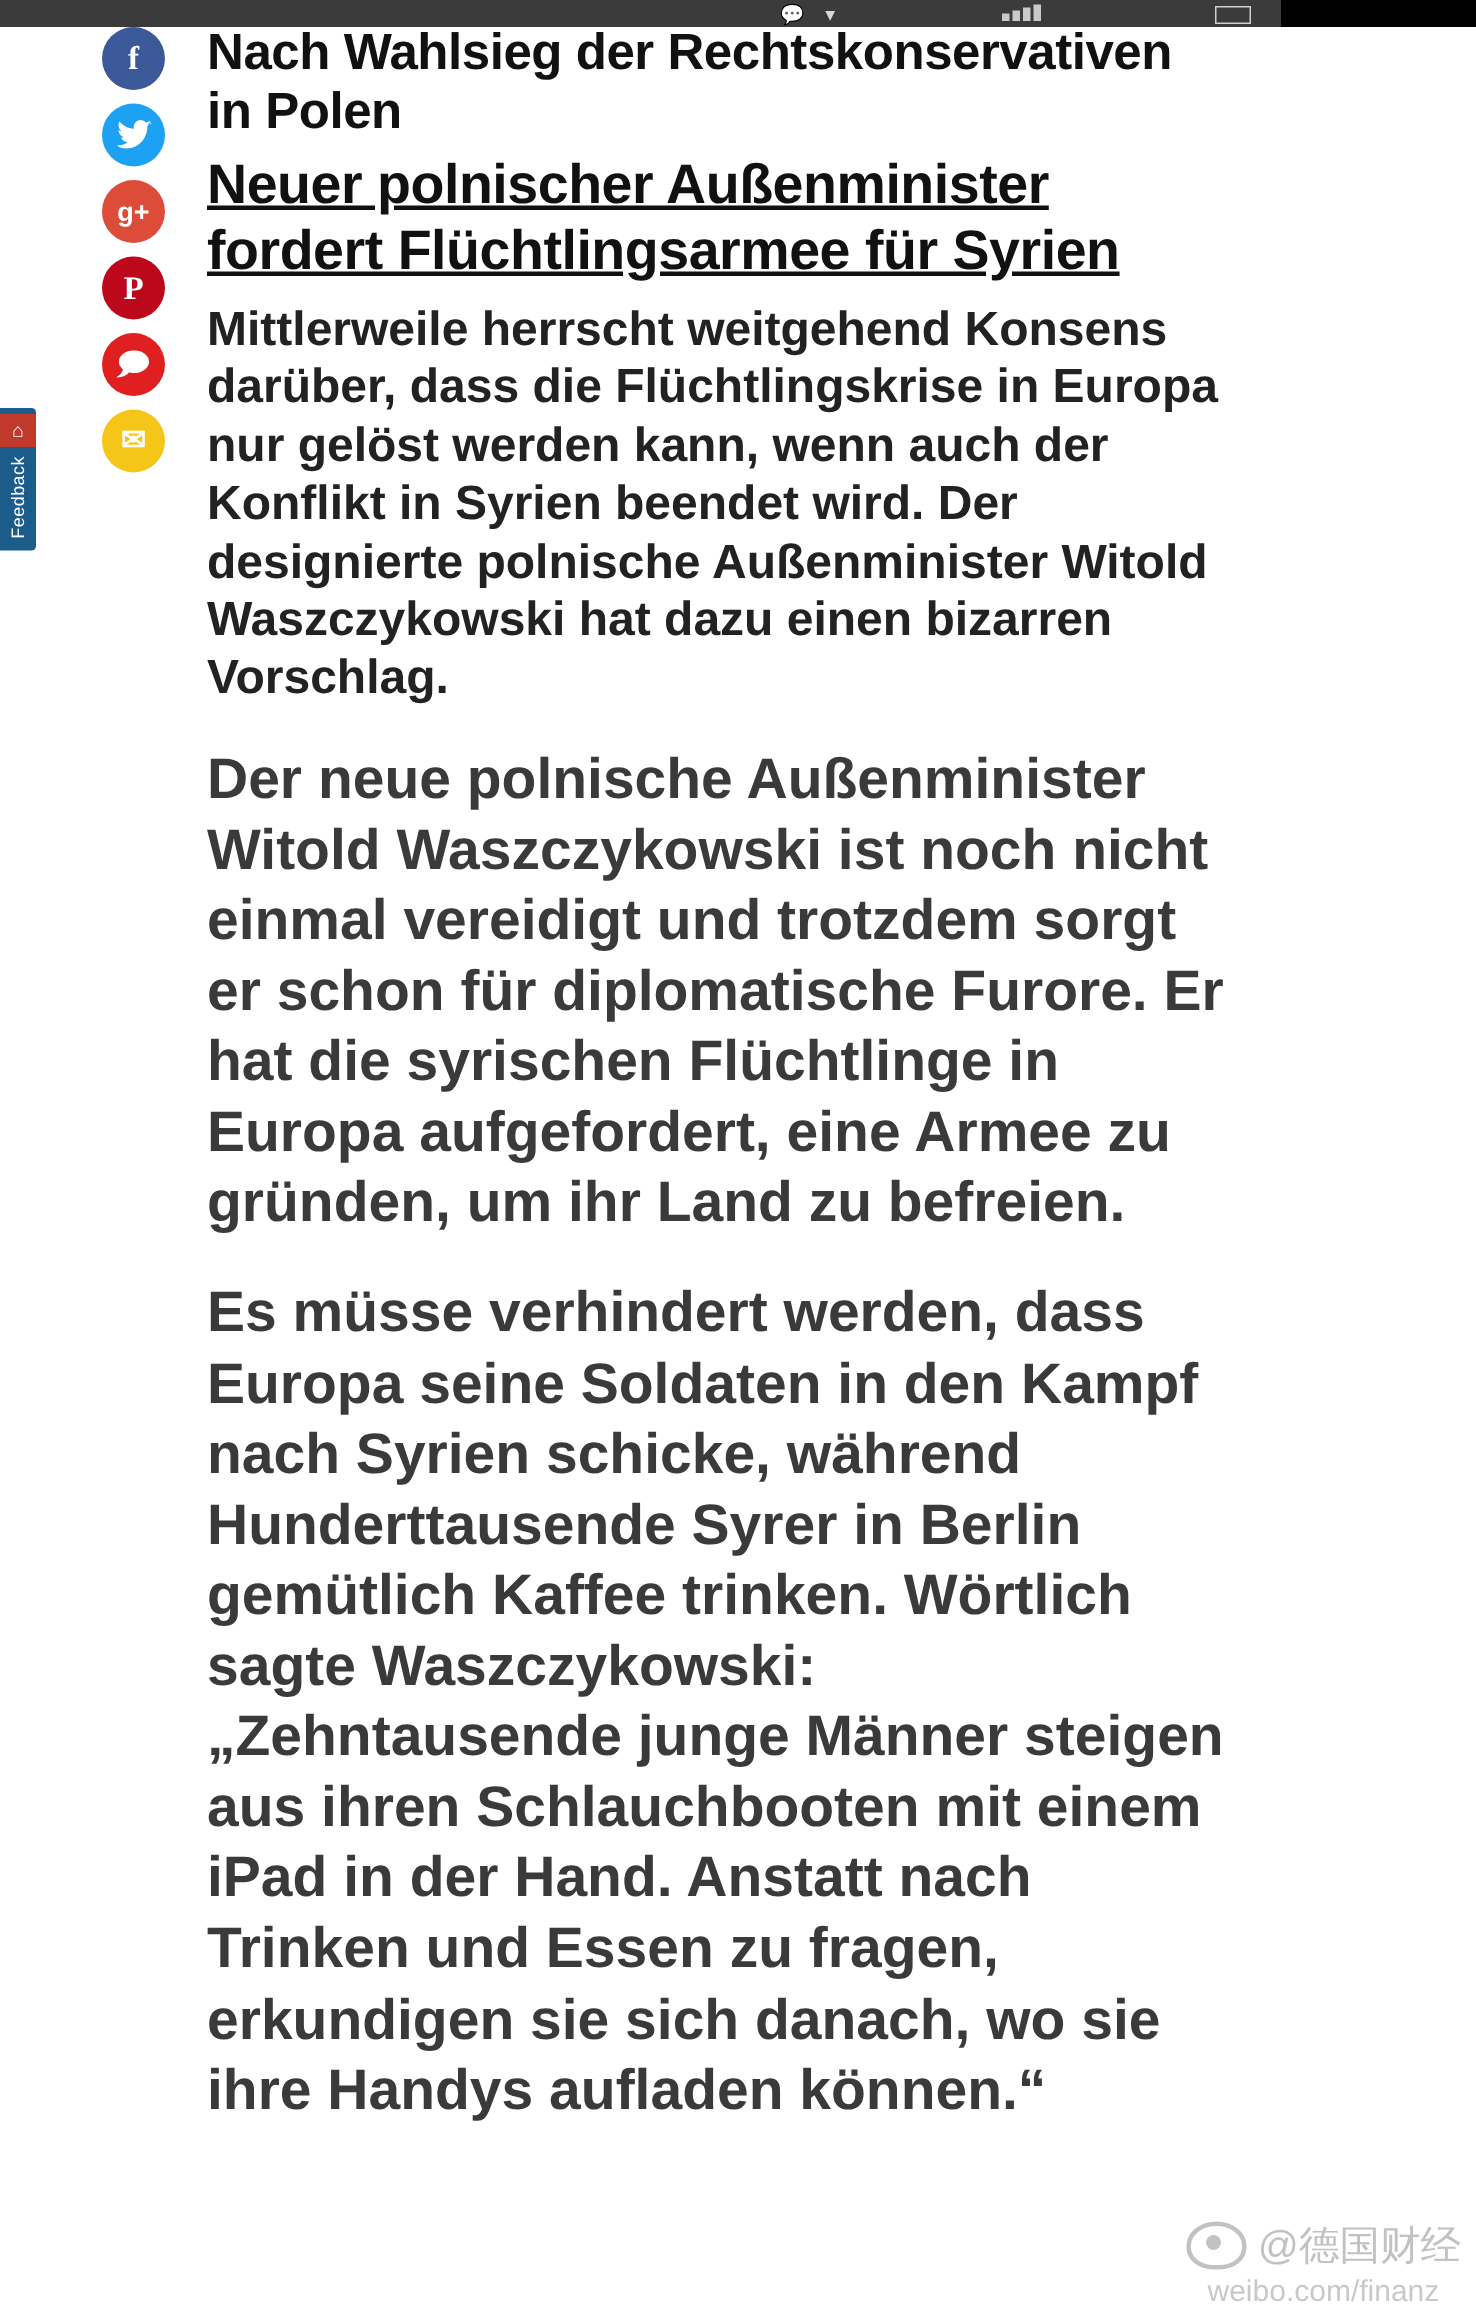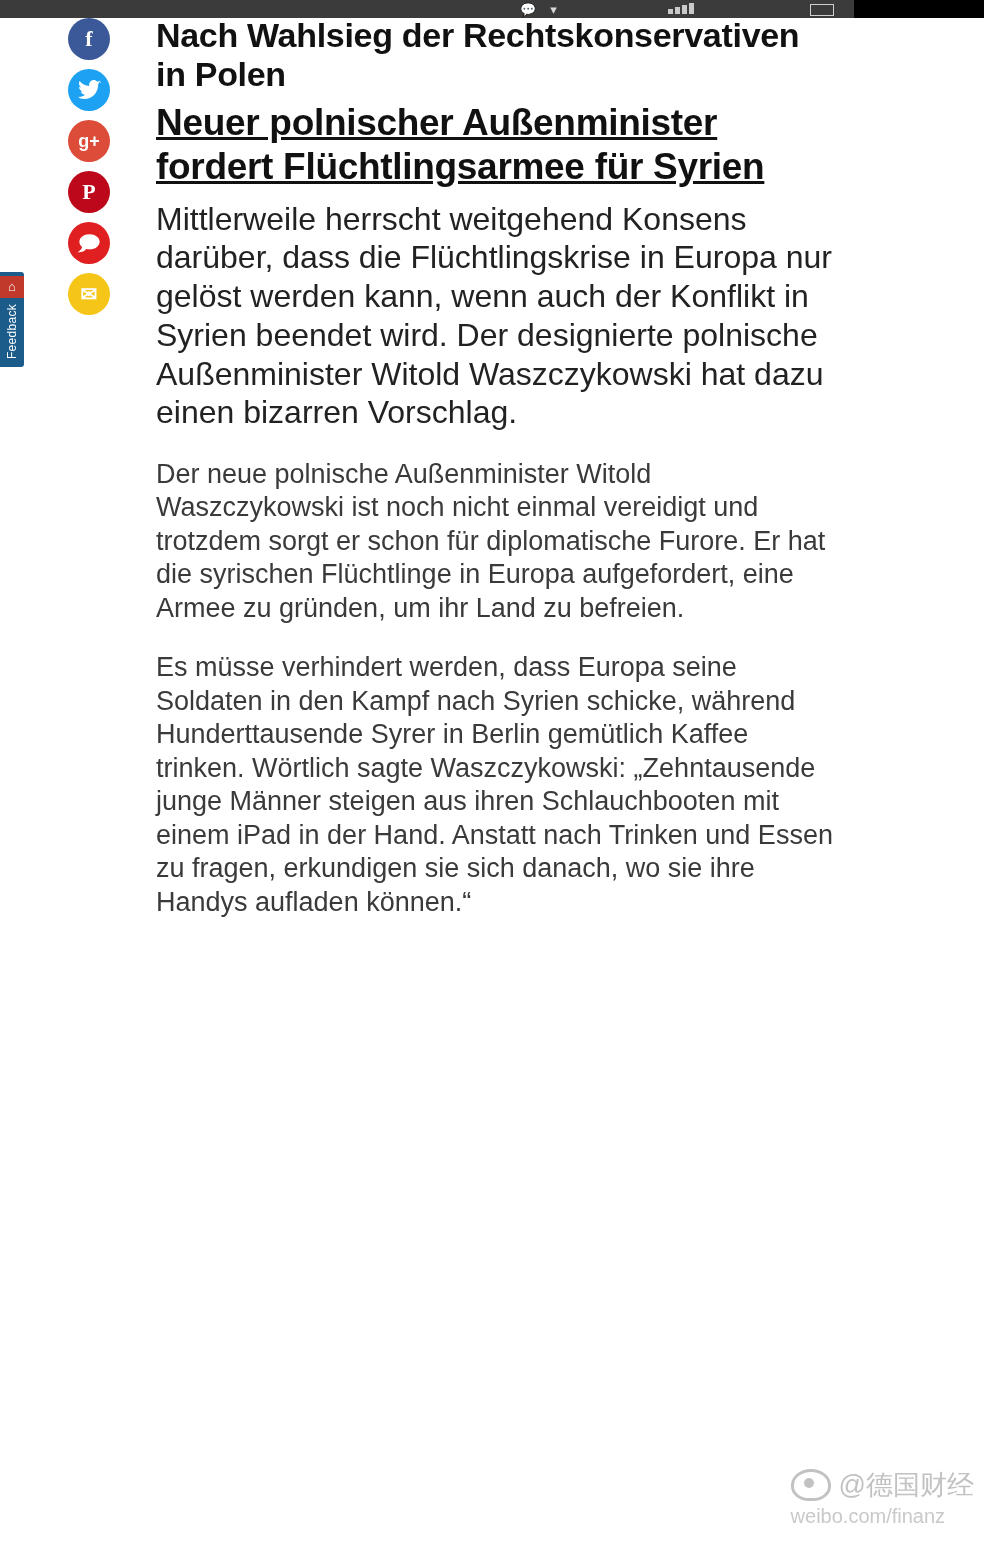--- a/index.html
+++ b/index.html
@@ -110,60 +110,59 @@
     margin: 6px auto 0 auto;
     display: block;
   }
 
   
   .article {
     position: absolute;
     left: 138px;
     top: 16px;
     width: 680px;
-    margin-left: 18px;
   }
   .kicker {
     font-size: 34px;
     font-weight: bold;
     color: #111;
     line-height: 1.16;
     margin: 0 0 6px 0;
     letter-spacing: -0.3px;
   }
   .headline {
     font-size: 37px;
     font-weight: bold;
     color: #111;
     line-height: 1.20;
     margin: 0 0 10px 0;
     letter-spacing: -0.3px;
     text-decoration: underline;
   }
   .lead {
     font-size: 32px;
-    font-weight: normal;
+    font-weight: bold;
     color: #222;
     line-height: 1.21;
     margin: 0 0 26px 0;
   }
   .body-p {
-    font-size: 27px;
+    font-size: 38px;
     color: #3a3a3a;
     line-height: 1.24;
     margin: 0 0 26px 0;
-    font-weight: 400;
+    font-weight: 700;
   }
 
   
   .watermark {
     position: absolute;
     right: 10px;
-    bottom: 18px;
-    text-align: left;
+    bottom: 6px;
+    text-align: center;
     color: #b9b9b9;
     user-select: none;
   }
   .watermark .wm-line1 {
     font-size: 27px;
     display: flex;
     align-items: center;
     justify-content: flex-end;
     gap: 8px;
     color: #c2c2c2;

